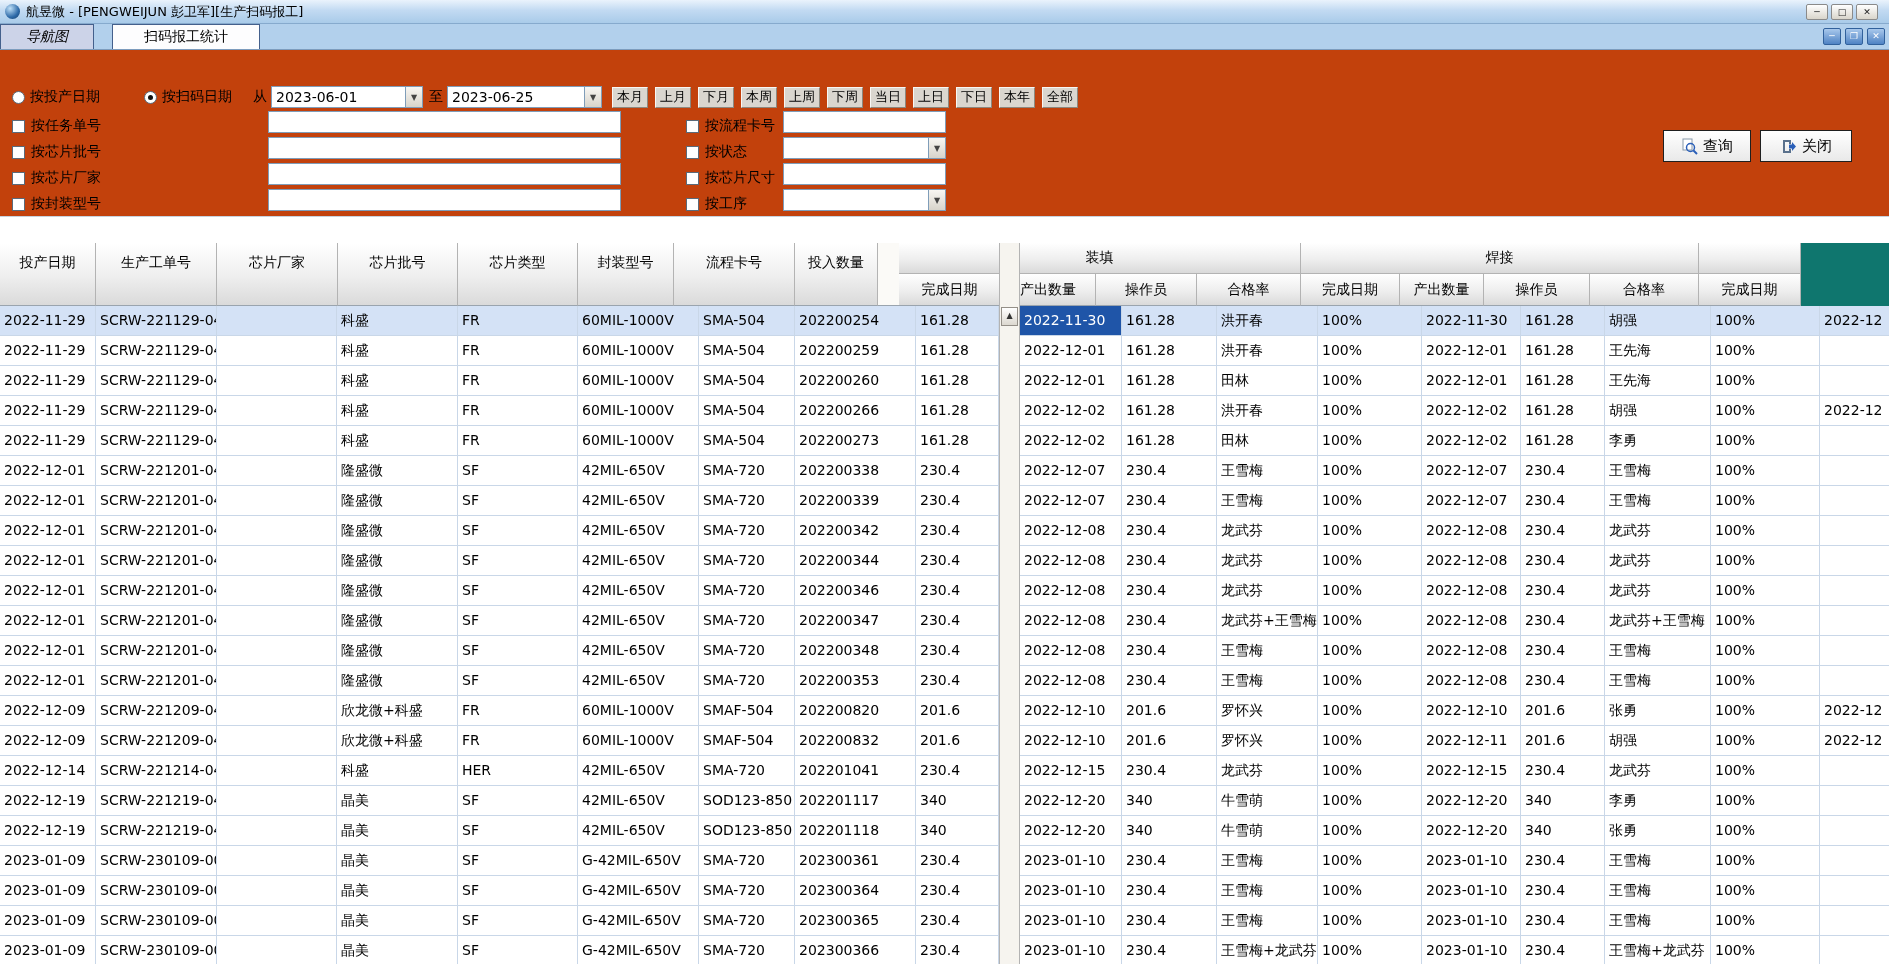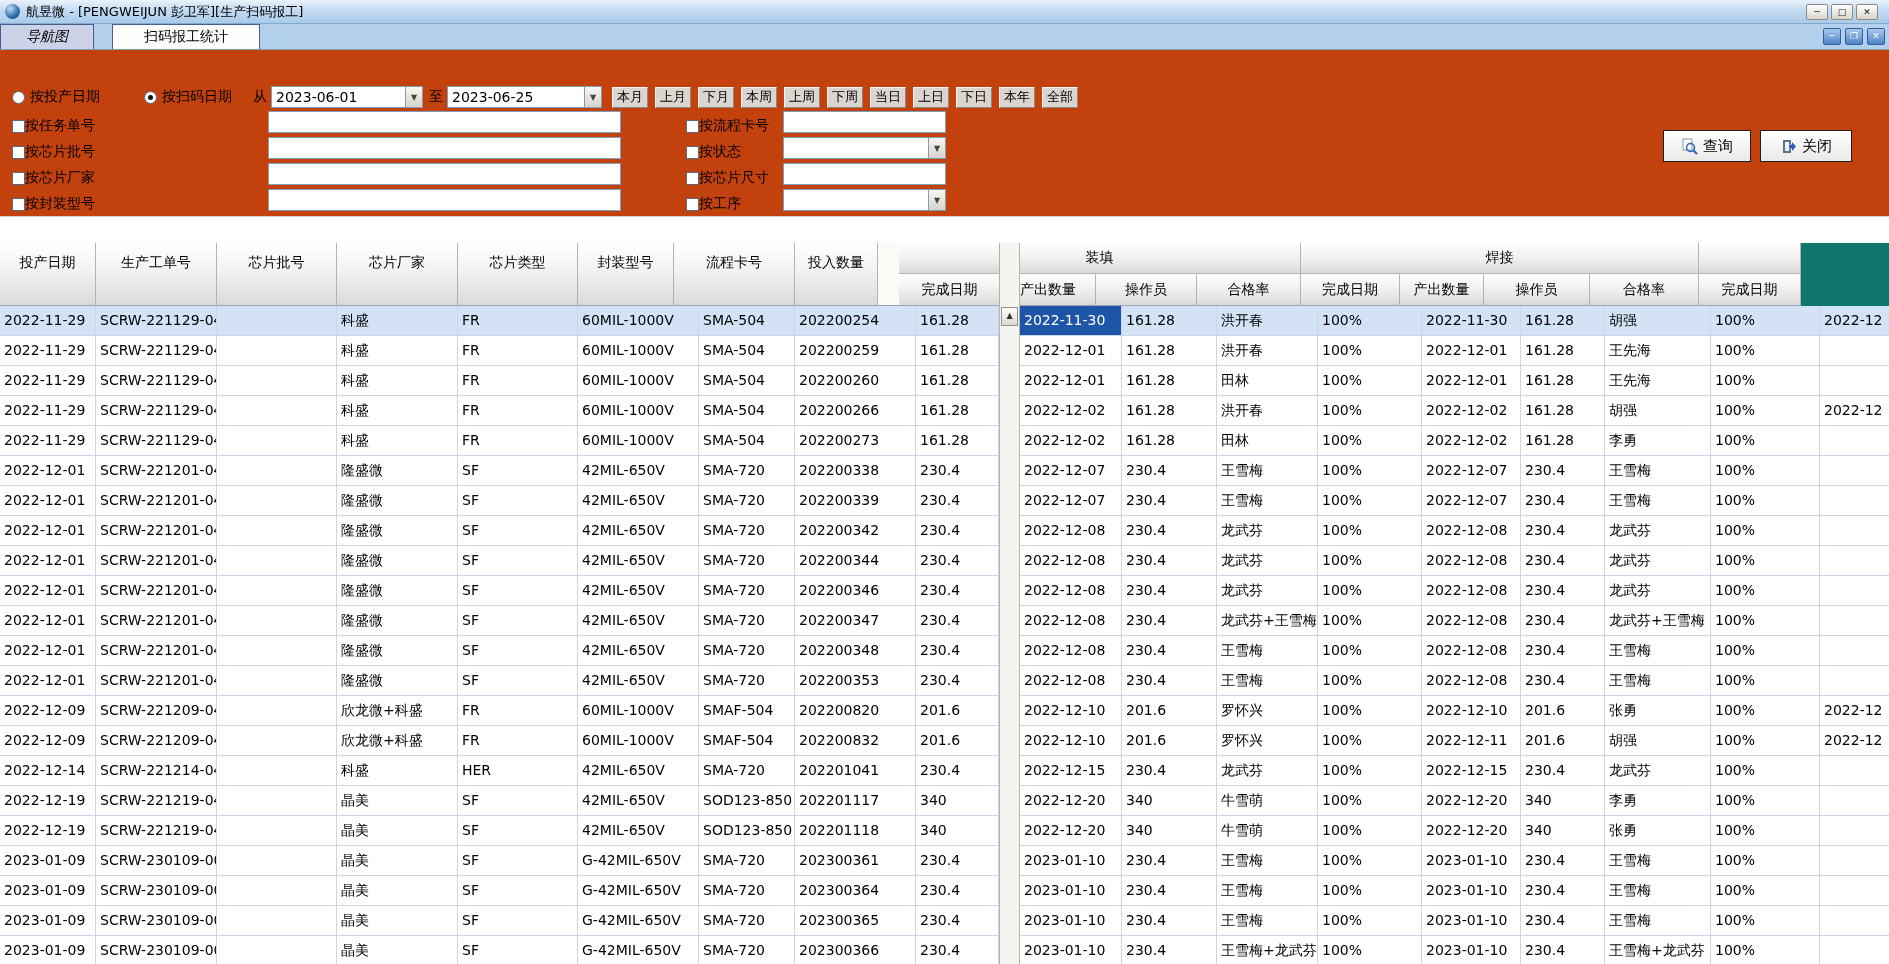--- a/index.html
+++ b/index.html
@@ -62,21 +62,21 @@
   .combo-btn::before{content:"▼";font-size:8px;}
   .txt{height:22px;background:#fff;border:1px solid #7f9db9;font-size:14px;
     padding:0 4px;font-family:inherit;}
   .radio-row{left:12px;top:36px;height:22px;right:8px;}
   .quick-ranges{display:flex;align-items:flex-start;margin-left:10px;}
   .qbtn{height:21px;margin-right:7px;padding:0 4px;background:#dad6cf;
     border:1px solid;border-color:#f8f7f4 #8c887f #8c887f #f8f7f4;
     font-size:13px;font-family:inherit;white-space:nowrap;cursor:default;}
   .checks-left{left:12px;top:63px;position:absolute;}
   .checks-right{left:686px;top:63px;position:absolute;}
-  .chk-row{height:26px;display:flex;align-items:center;}
+  .chk-row{height:26px;display:flex;align-items:center;gap:6px;}
   .inputs-left{left:268px;top:61px;position:absolute;}
   .inputs-right{left:783px;top:61px;position:absolute;}
   .inp-row{height:26px;display:flex;align-items:flex-start;}
   .inputs-left .txt{width:353px;}
   .inputs-right .txt{width:163px;}
   .inputs-right .combo{width:163px;}
   .action-buttons{position:absolute;left:1663px;top:80px;display:flex;gap:9px;}
   .abtn{display:flex;align-items:center;justify-content:center;gap:5px;
     border:1px solid #1f1f1f;background:linear-gradient(#ffffff,#e9e9e9);
     font-size:15px;font-family:inherit;height:32px;cursor:default;}
@@ -284,22 +284,22 @@
       </button>
     </div>
 
   </div>
 
   <div class="grid" data-name="data-grid">
 
     <div class="grid-header" data-name="grid-header">
       <div class="hcell h0" data-name="column-header-cast-date">投产日期</div>
       <div class="hcell h1" data-name="column-header-work-order">生产工单号</div>
+      <div class="hcell h3" data-name="column-header-chip-vendor">芯片厂家</div>
       <div class="hcell h2" data-name="column-header-chip-batch">芯片批号</div>
-      <div class="hcell h3" data-name="column-header-chip-vendor">芯片厂家</div>
       <div class="hcell h4" data-name="column-header-chip-type">芯片类型</div>
       <div class="hcell h6" data-name="column-header-package">封装型号</div>
       <div class="hcell h7" data-name="column-header-flow-card">流程卡号</div>
       <div class="hcell h8" data-name="column-header-input-qty">投入数量</div>
       <div class="hsp" data-name="header-scrollbar-gap"></div>
       <div class="hright" data-name="grouped-header">
         <div class="group-row">
           <div class="gcell g0" data-name="group-header-mount">装填</div>
           <div class="gcell g1" data-name="group-header-weld">焊接</div>
           <div class="gcell g2" data-name="group-header-partial"></div>

